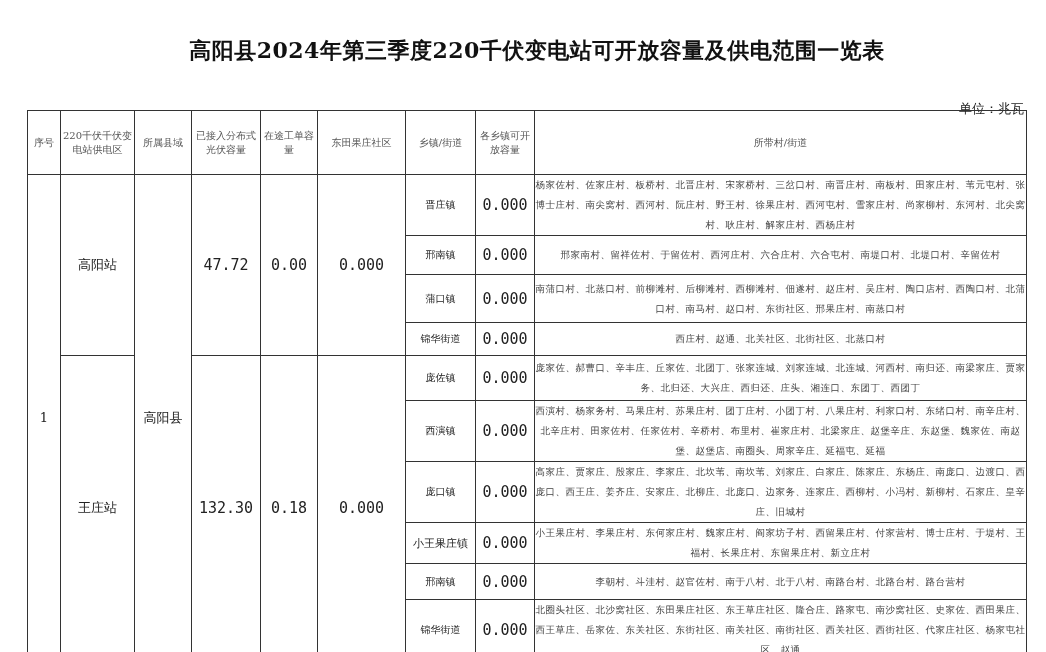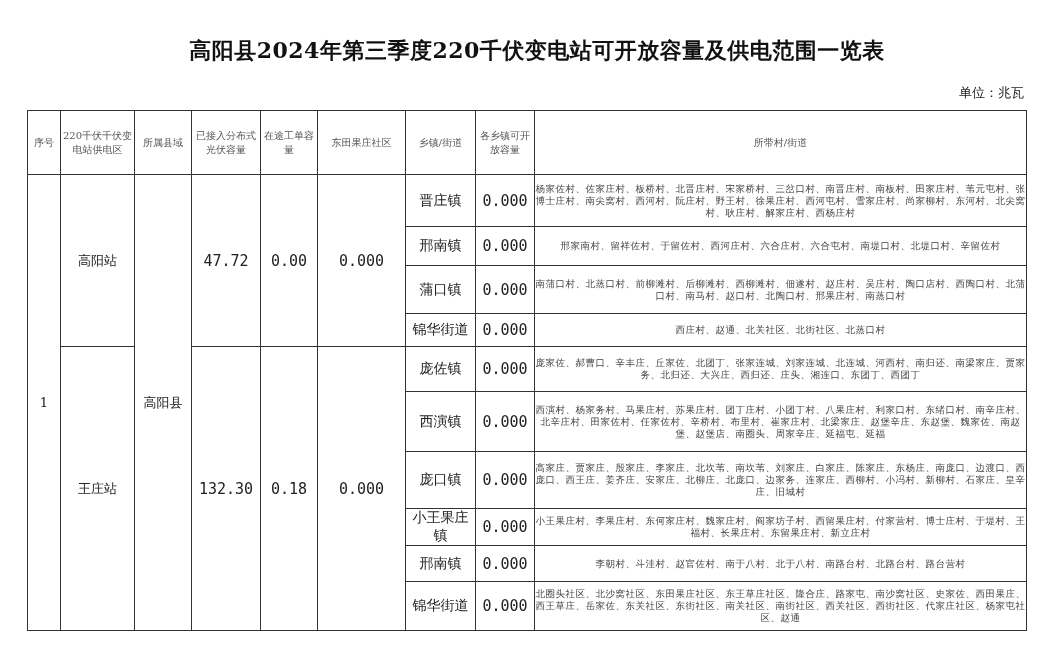--- a/index.html
+++ b/index.html
@@ -1,29 +1,29 @@
 <!DOCTYPE html>
 <html><head>
 <meta charset="utf-8">
 <style>
   html, body { margin: 0; padding: 0; background: #ffffff; }
   body { width: 1046px; height: 652px; position: relative; overflow: hidden;
          font-family: "DejaVu Serif", "Liberation Serif", serif; color: #222; }
   .title { position: absolute; left: 0; top: 36px; width: 1046px; text-align: center;
            font-size: 22px; font-weight: bold; letter-spacing: 0.5px; color: #111; padding-left: 14px; }
-  .unit { position: absolute; right: 22px; top: 84px; font-size: 13px; color: #222; }
+  .unit { position: absolute; right: 22px; top: 100px; font-size: 13px; color: #222; }
   table.main { position: absolute; left: 27px; top: 110px; border-collapse: collapse;
                table-layout: fixed; width: 999px; }
   table.main td, table.main th { border: 1.5px solid #333; padding: 0; text-align: center;
                vertical-align: middle; font-weight: normal; }
   th { font-size: 10px; line-height: 14px; color: #555; }
   td.c { font-size: 13px; color: #222; }
   td.num { font-family: "DejaVu Sans Mono", "Liberation Mono", monospace; font-size: 15px; }
-  td.town { font-size: 14px; }
-  td.area { font-size: 9.5px; line-height: 12px; text-align: left; padding: 2px 3px;
+  td.town { font-size: 10px; }
+  td.area { font-size: 9.5px; line-height: 20px; text-align: left; padding: 2px 3px;
             color: #444; letter-spacing: 0.5px; vertical-align: top; }
 </style>
 </head>
 <body>
 
 <div class="title">高阳县2024年第三季度220千伏变电站可开放容量及供电范围一览表</div>
 <div class="unit">单位：兆瓦</div>
 
 <table class="main">
   <colgroup>
@@ -62,21 +62,21 @@
     <td class="area">杨家佐村、佐家庄村、板桥村、北晋庄村、宋家桥村、三岔口村、南晋庄村、南板村、田家庄村、苇元屯村、张博士庄村、南尖窝村、西河村、阮庄村、野王村、徐果庄村、西河屯村、雪家庄村、尚家柳村、东河村、北尖窝村、耿庄村、解家庄村、西杨庄村</td>
   </tr>
   <tr style="height:39px">
     <td class="town">邢南镇</td>
     <td class="c num">0.000</td>
     <td class="area">邢家南村、留祥佐村、于留佐村、西河庄村、六合庄村、六合屯村、南堤口村、北堤口村、辛留佐村</td>
   </tr>
   <tr style="height:48px">
     <td class="town">蒲口镇</td>
     <td class="c num">0.000</td>
-    <td class="area">南蒲口村、北蒸口村、前柳滩村、后柳滩村、西柳滩村、佃遂村、赵庄村、吴庄村、陶口店村、西陶口村、北蒲口村、南马村、赵口村、北陶口村、邢果庄村、南蒸口村</td>
+    <td class="area">南蒲口村、北蒸口村、前柳滩村、后柳滩村、西柳滩村、佃遂村、赵庄村、吴庄村、陶口店村、西陶口村、北蒲口村、南马村、赵口村、东街社区、邢果庄村、南蒸口村</td>
   </tr>
   <tr style="height:33px">
     <td class="town">锦华街道</td>
     <td class="c num">0.000</td>
     <td class="area" style="vertical-align:middle">西庄村、赵通、北关社区、北街社区、北蒸口村</td>
   </tr>
 
   <tr style="height:45px">
     <td class="c" rowspan="6">王庄站</td>
     <td class="c num" rowspan="6">132.30</td>
@@ -90,21 +90,21 @@
     <td class="town">西演镇</td>
     <td class="c num">0.000</td>
     <td class="area">西演村、杨家务村、马果庄村、苏果庄村、团丁庄村、小团丁村、八果庄村、利家口村、东绪口村、南辛庄村、北辛庄村、田家佐村、任家佐村、辛桥村、布里村、崔家庄村、北梁家庄、赵堡辛庄、东赵堡、魏家佐、南赵堡、赵堡店、南圈头、周家辛庄、延福屯、延福</td>
   </tr>
   <tr style="height:57px">
     <td class="town">庞口镇</td>
     <td class="c num">0.000</td>
     <td class="area">高家庄、贾家庄、殷家庄、李家庄、北坎苇、南坎苇、刘家庄、白家庄、陈家庄、东杨庄、南庞口、边渡口、西庞口、西王庄、姜齐庄、安家庄、北柳庄、北庞口、边家务、连家庄、西柳村、小冯村、新柳村、石家庄、皇辛庄、旧城村</td>
   </tr>
   <tr style="height:34px">
-    <td class="town" style="font-size:14px">小王果庄镇</td>
+    <td class="town" style="font-size:11px">小王果庄镇</td>
     <td class="c num">0.000</td>
     <td class="area">小王果庄村、李果庄村、东何家庄村、魏家庄村、阎家坊子村、西留果庄村、付家营村、博士庄村、于堤村、王福村、长果庄村、东留果庄村、新立庄村</td>
   </tr>
   <tr style="height:36px">
     <td class="town">邢南镇</td>
     <td class="c num">0.000</td>
     <td class="area" style="vertical-align:middle">李朝村、斗洼村、赵官佐村、南于八村、北于八村、南路台村、北路台村、路台营村</td>
   </tr>
   <tr style="height:49px">
     <td class="town">锦华街道</td>

